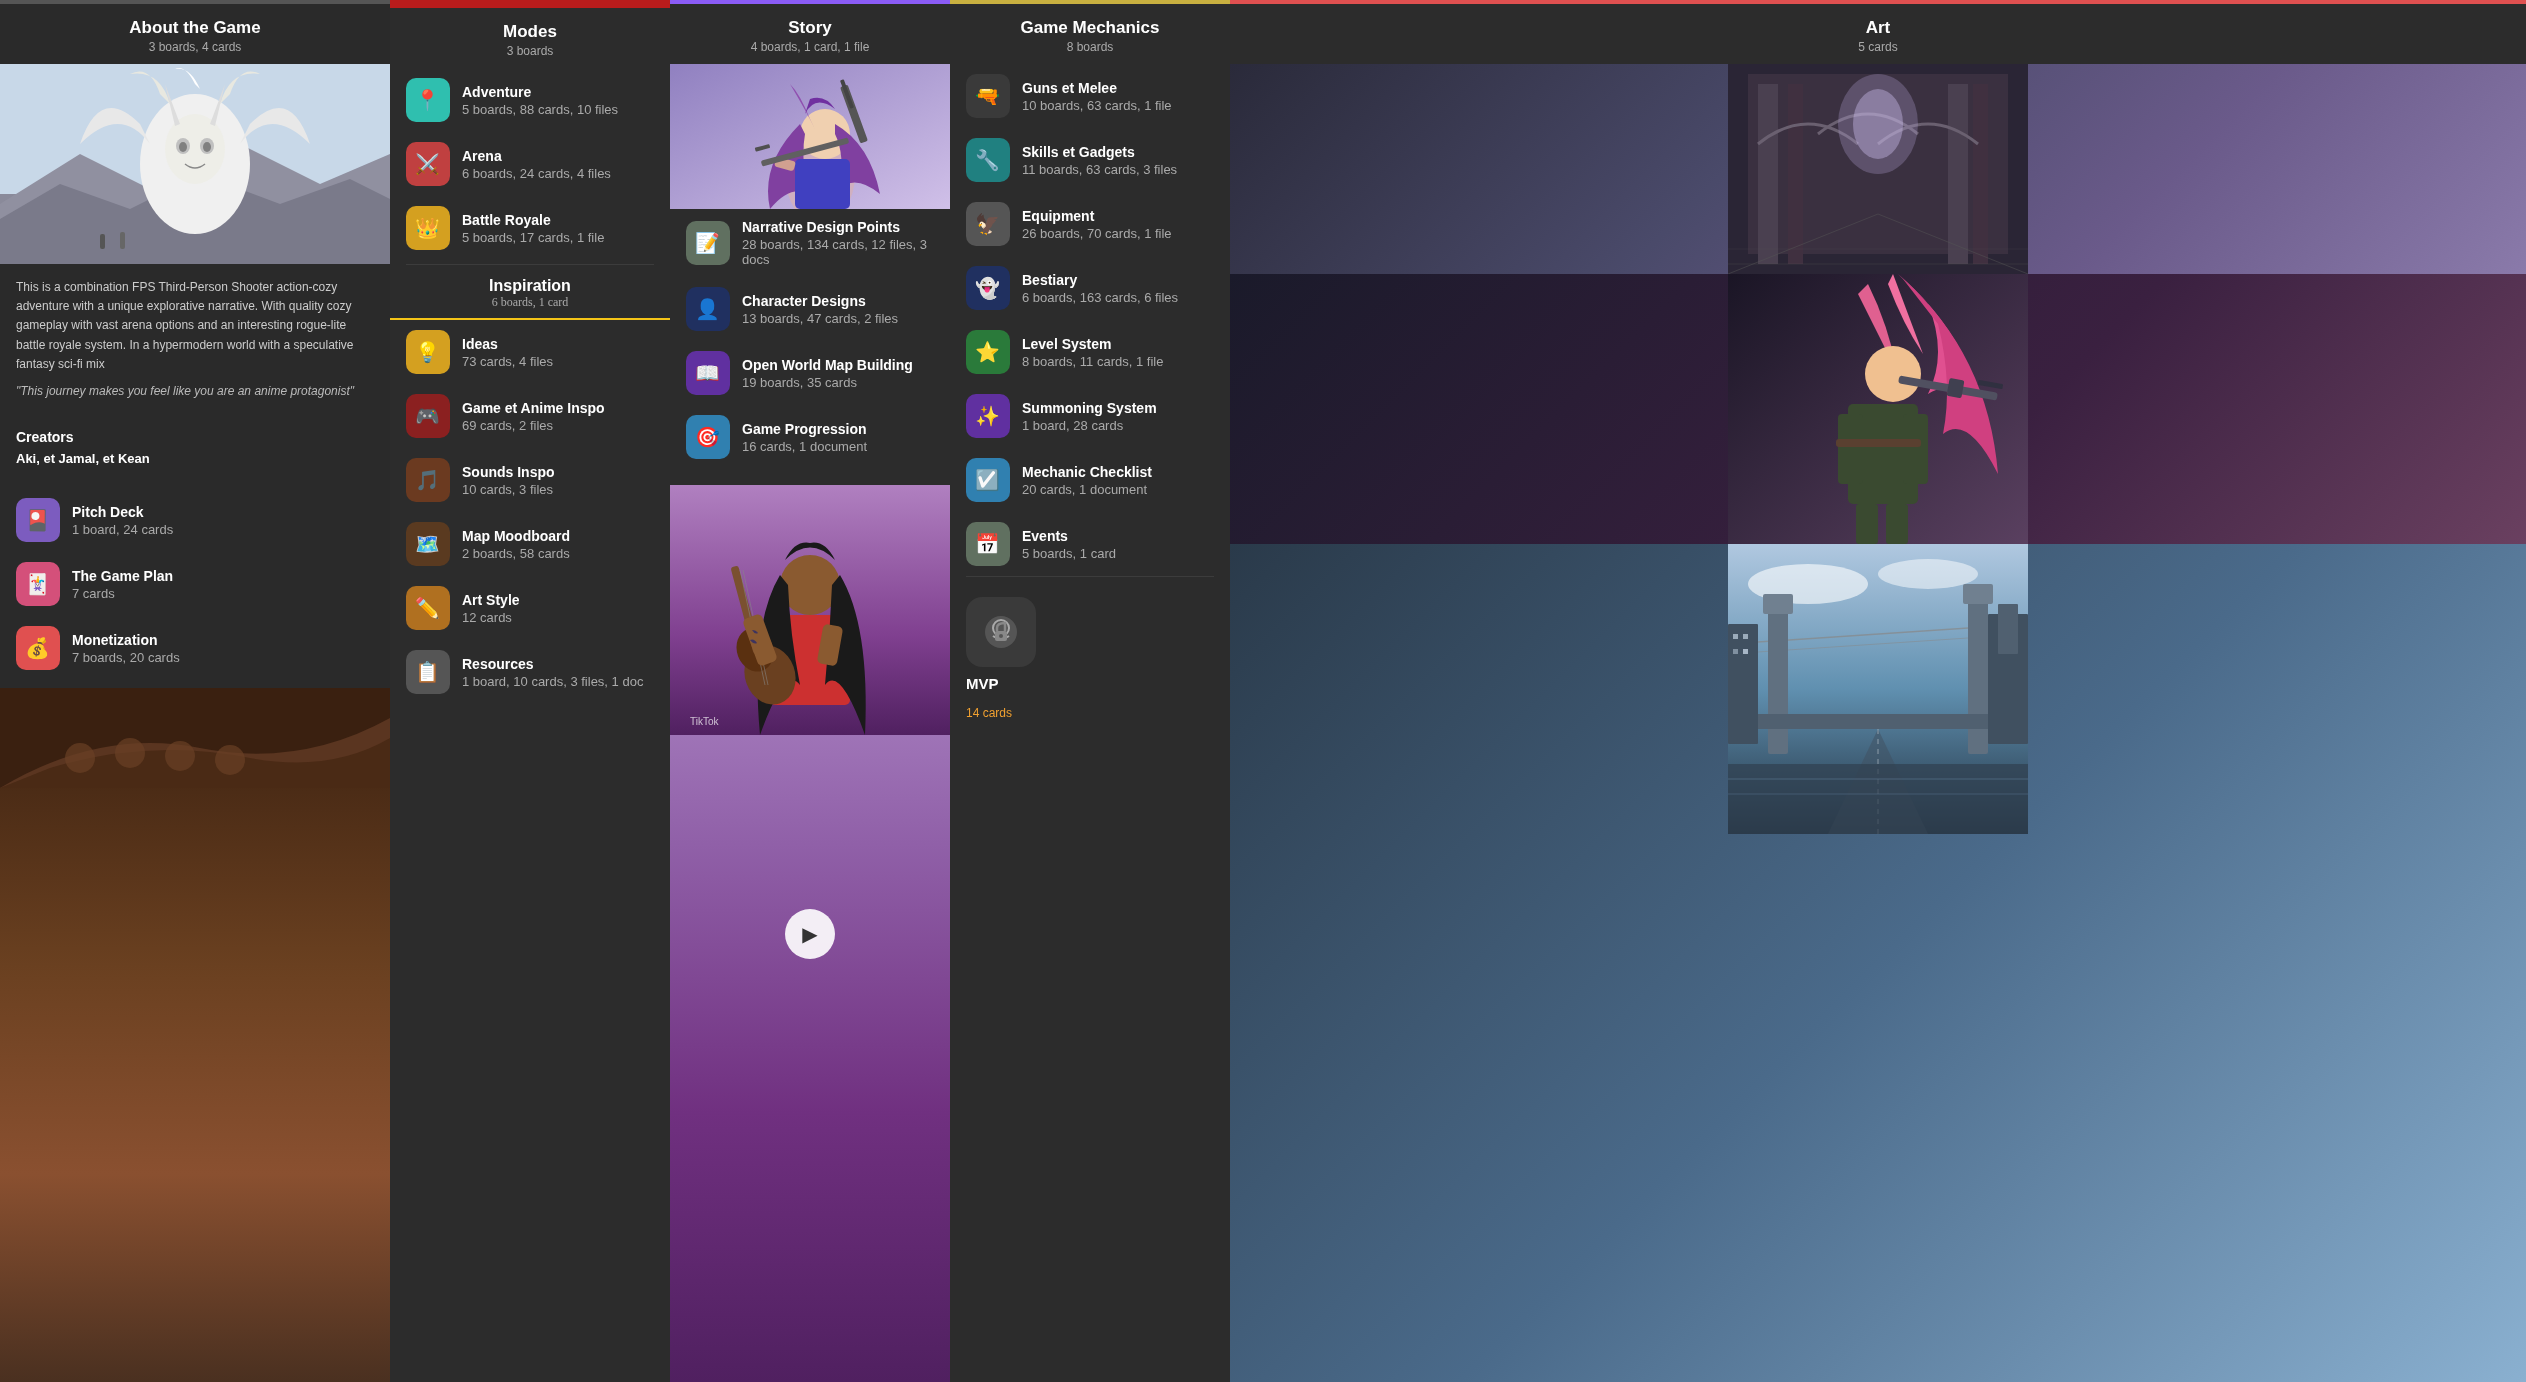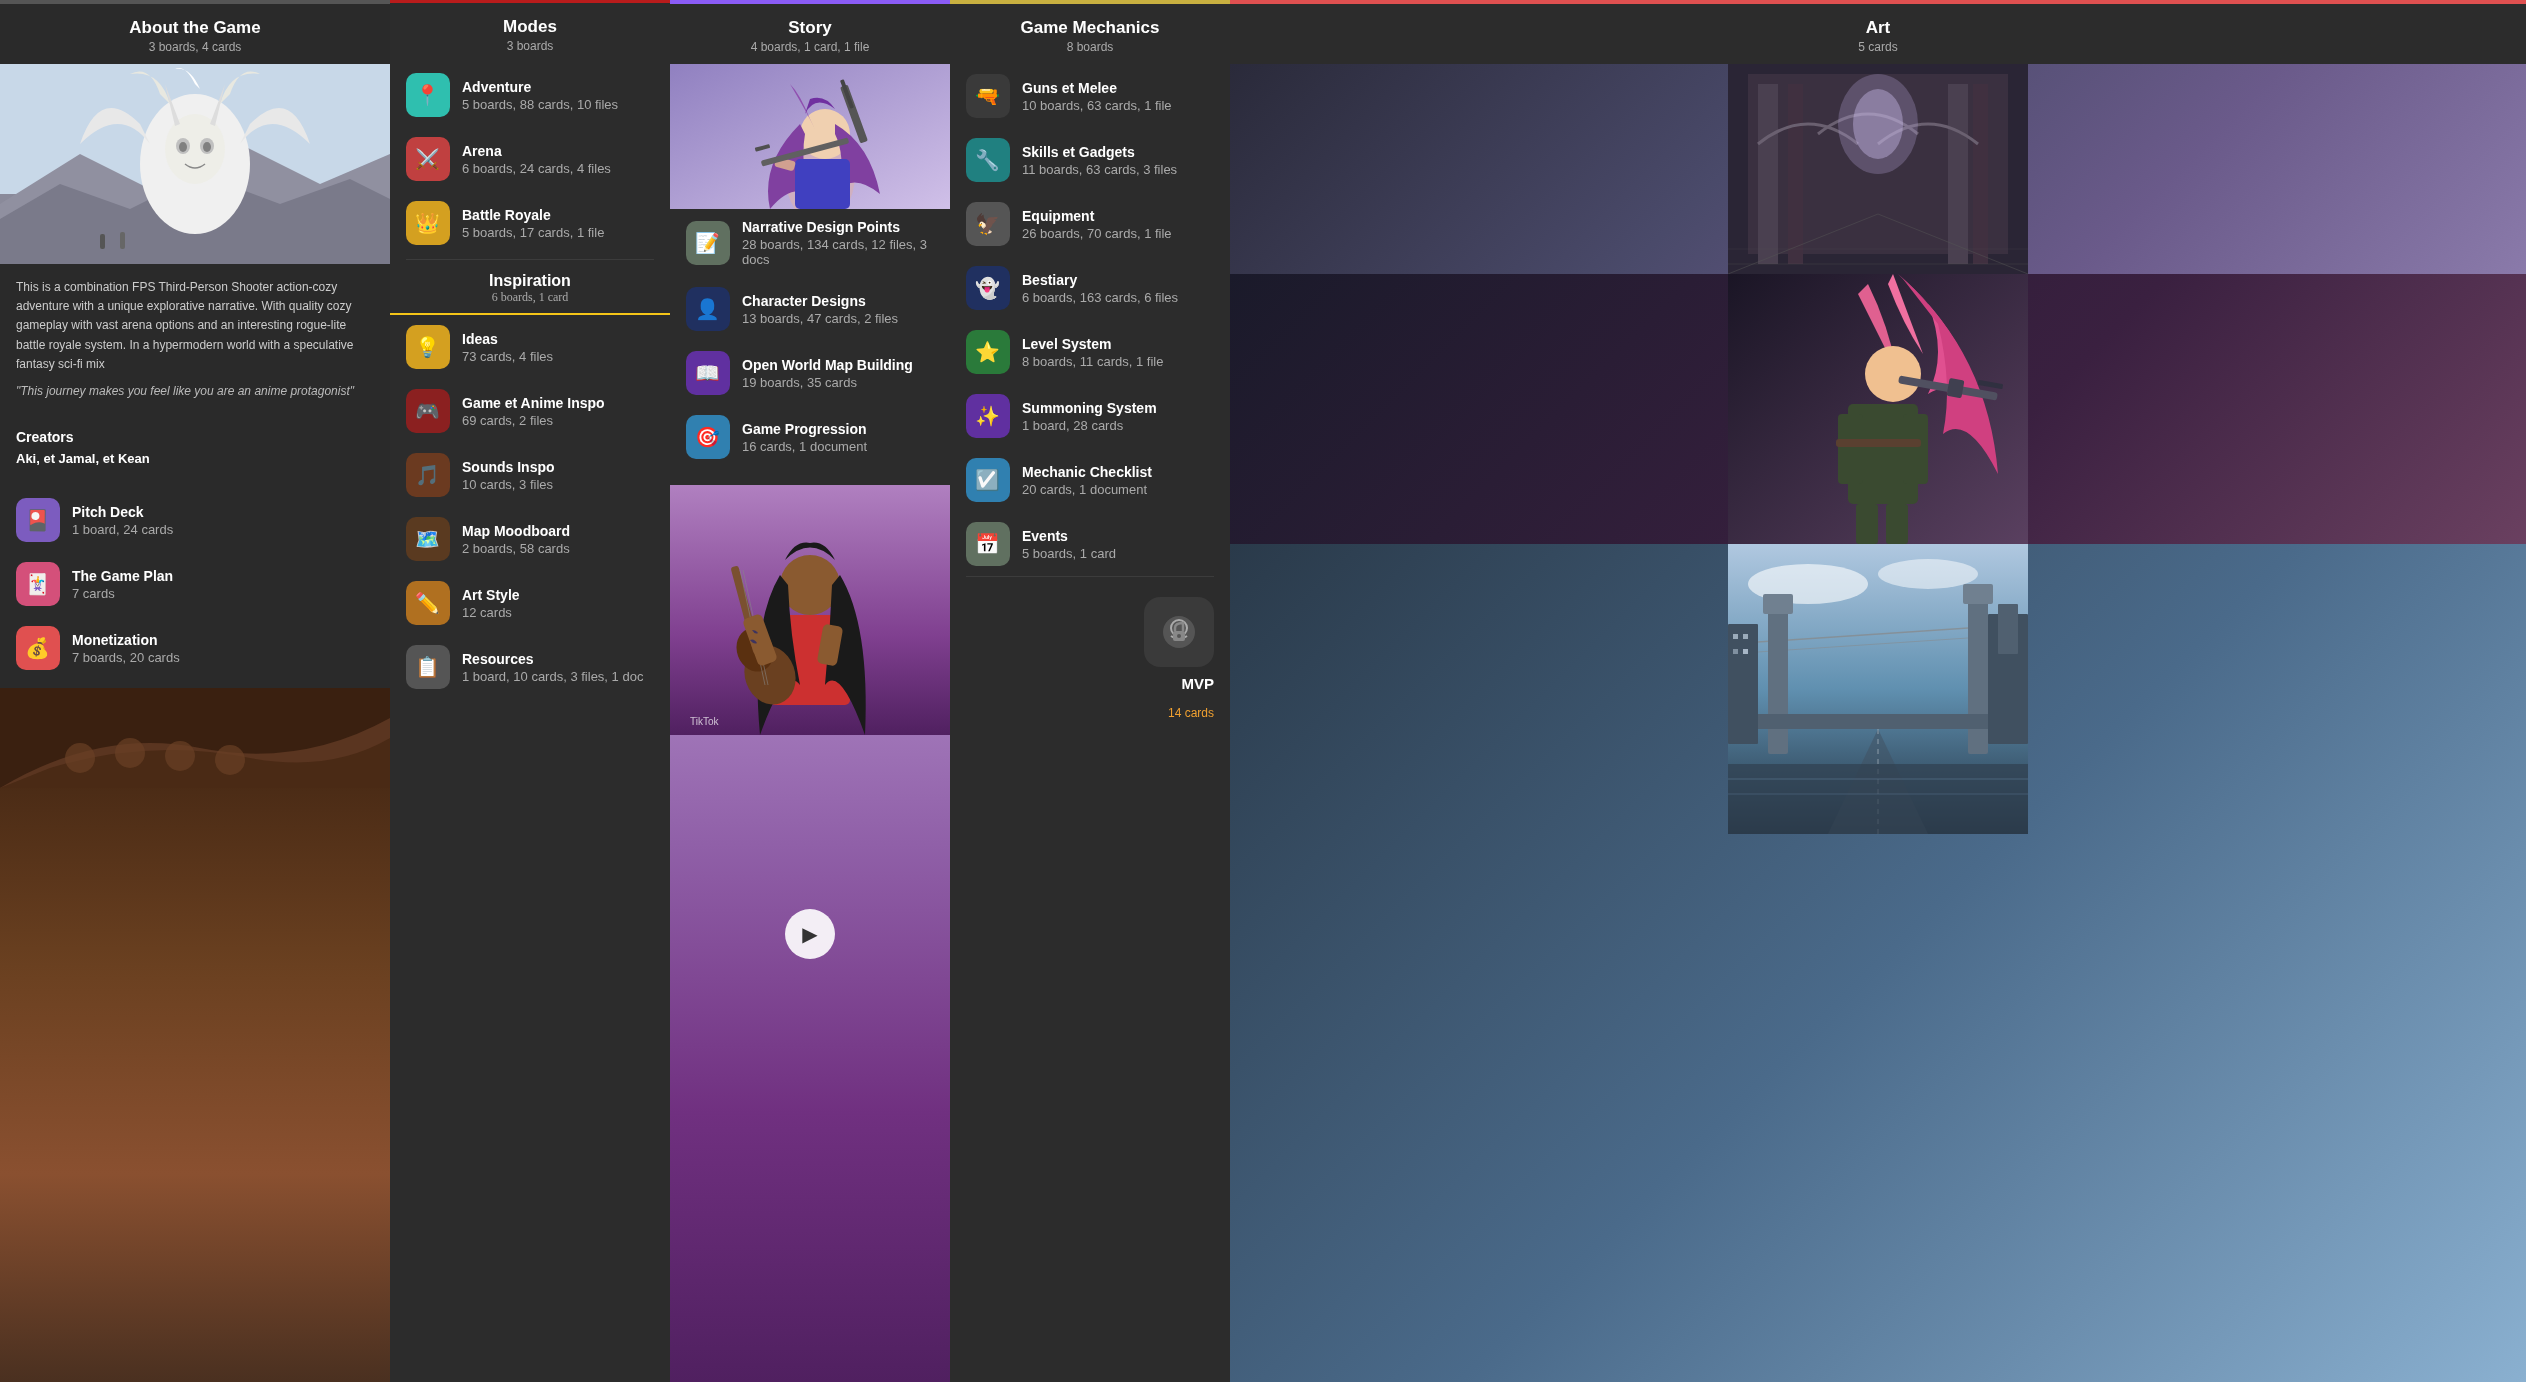--- a/index.html
+++ b/index.html
@@ -24,21 +24,21 @@
     .col-about {
       width: 390px;
       background: #2a2a2a;
       border-top: 4px solid #555;
     }
 
     
     .col-modes {
       width: 280px;
       background: #2c2c2c;
-      border-top: 3px solid #b91c1c;
+      border-top: 8px solid #b91c1c;
     }
 
     
     .col-story {
       width: 280px;
       background: #2c2c2c;
       border-top: 4px solid #8b5cf6;
       justify-content: flex-end;
     }
 
@@ -243,21 +243,21 @@
     }
     .art-img-3 {
       background: linear-gradient(135deg, #2a3a4a 0%, #4a6a8a 50%, #8ab0d0 100%);
       height: 290px;
     }
 
     
     .mvp-item {
       display: flex;
       flex-direction: column;
-      align-items: flex-end;
+      align-items: flex-start;
       padding: 20px 16px 16px;
     }
     .mvp-icon {
       width: 70px;
       height: 70px;
       border-radius: 16px;
       background: #3a3a3a;
       display: flex;
       align-items: center;
       justify-content: center;

